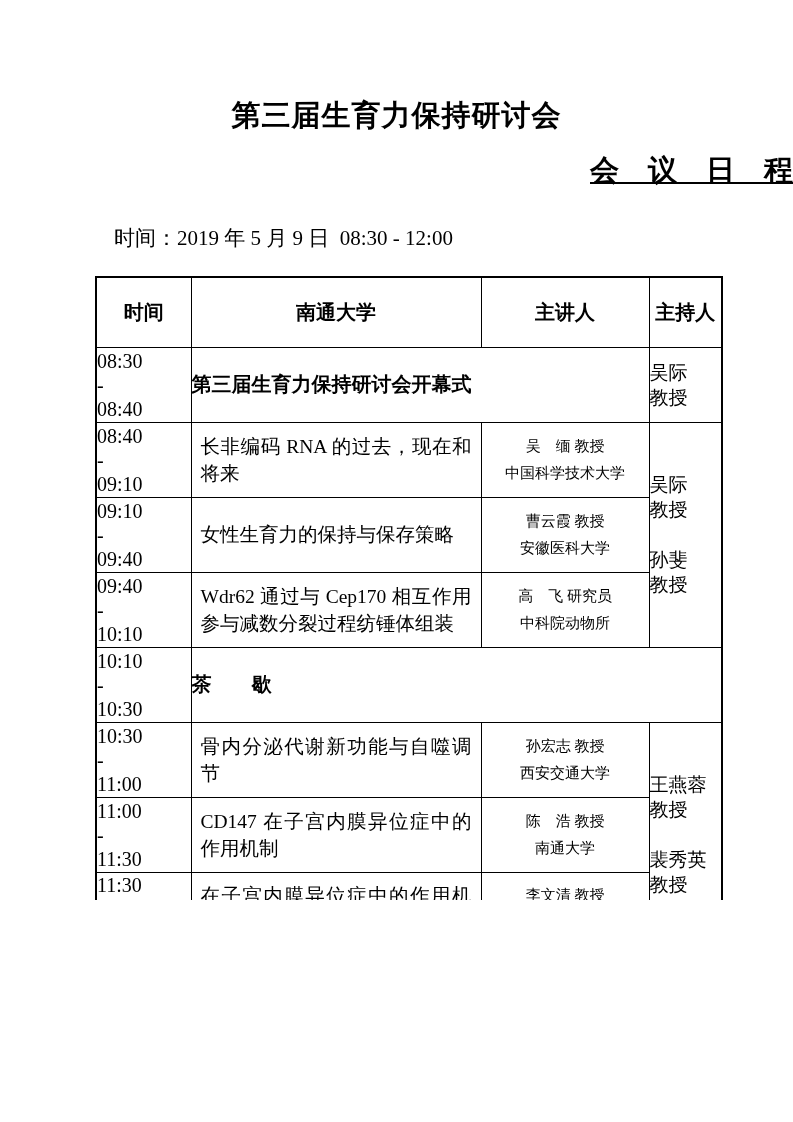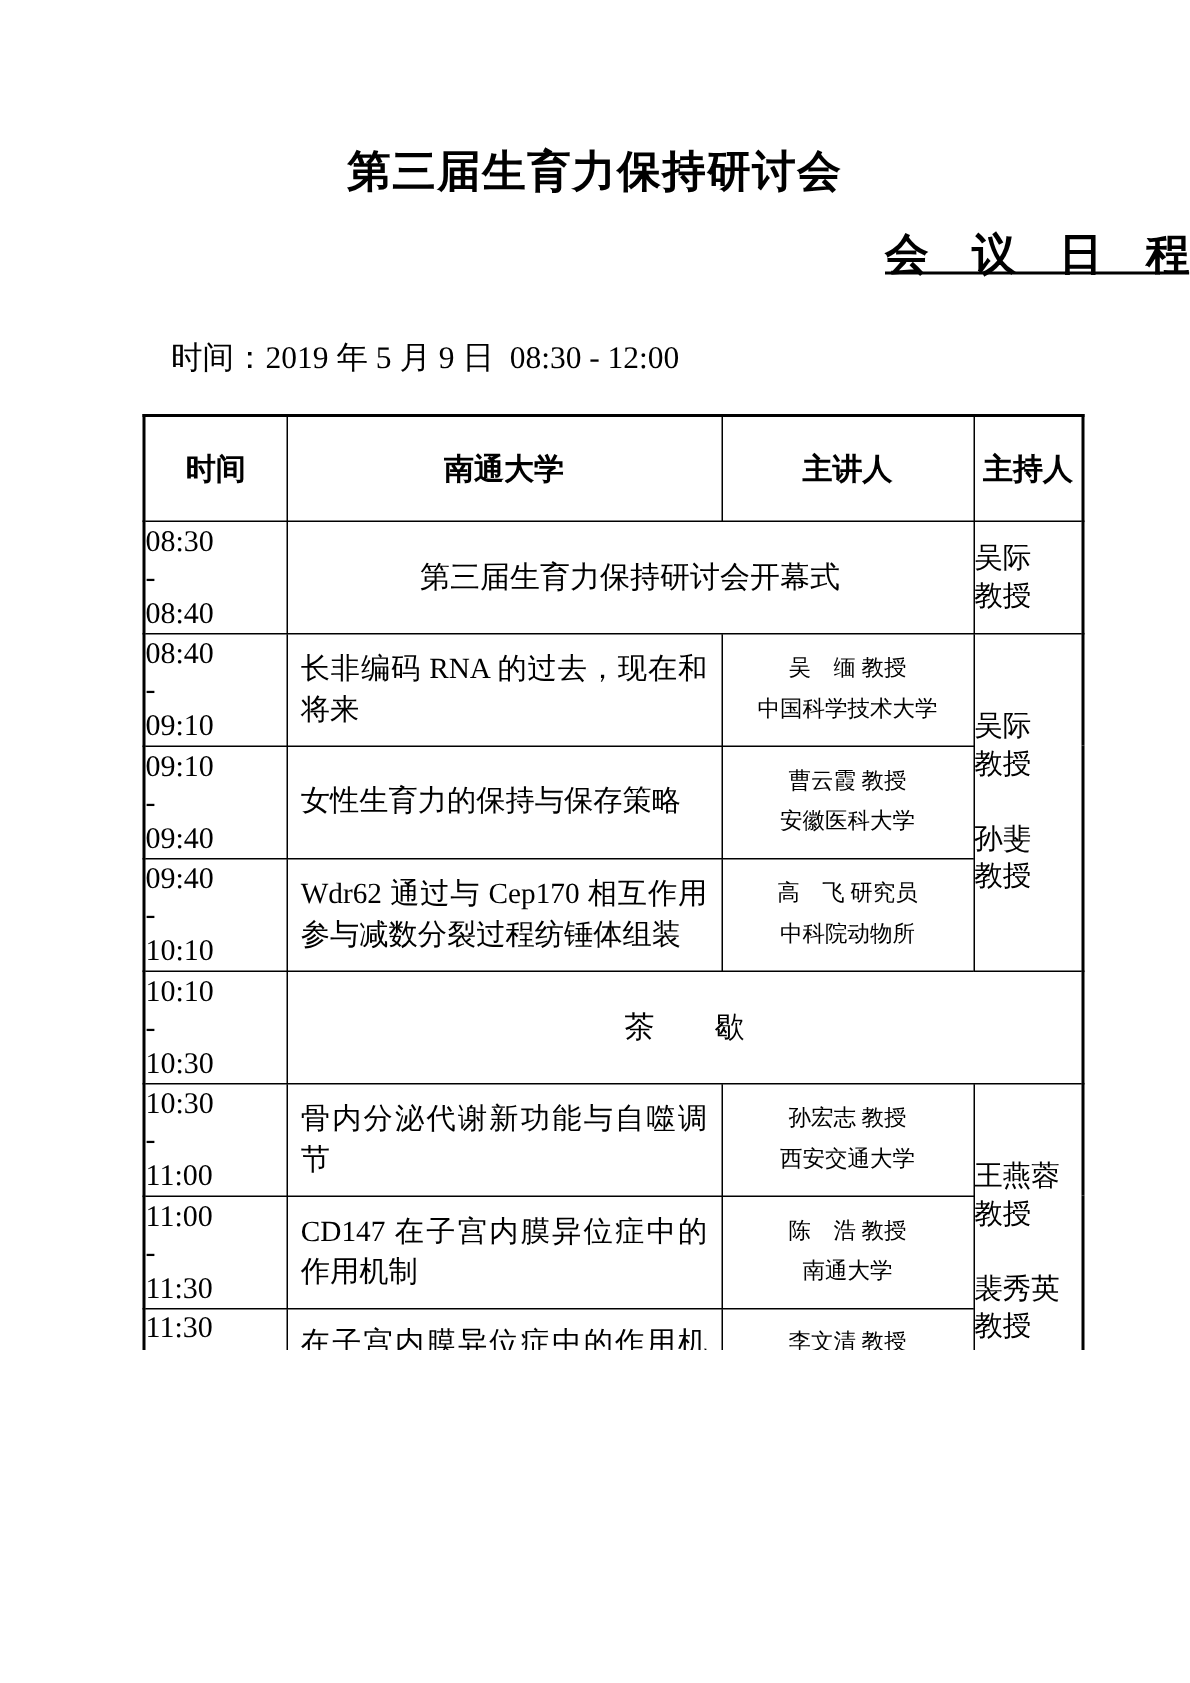--- a/index.html
+++ b/index.html
@@ -65,22 +65,21 @@
     line-height: 24px;
     font-size: 20px;
   }
   td.talk-title-cell {
     text-align: justify;
     padding: 4px 9px;
     font-size: 19.5px;
     line-height: 27px;
   }
   td.section-cell {
-    text-align: center;
-    font-weight: normal;
+    font-weight: bold;
     font-size: 20px;
     white-space: pre;
   }
   td.speaker-cell {
     text-align: center;
     white-space: pre-line;
     line-height: 27px;
     font-size: 15px;
   }
   td.host-cell {

